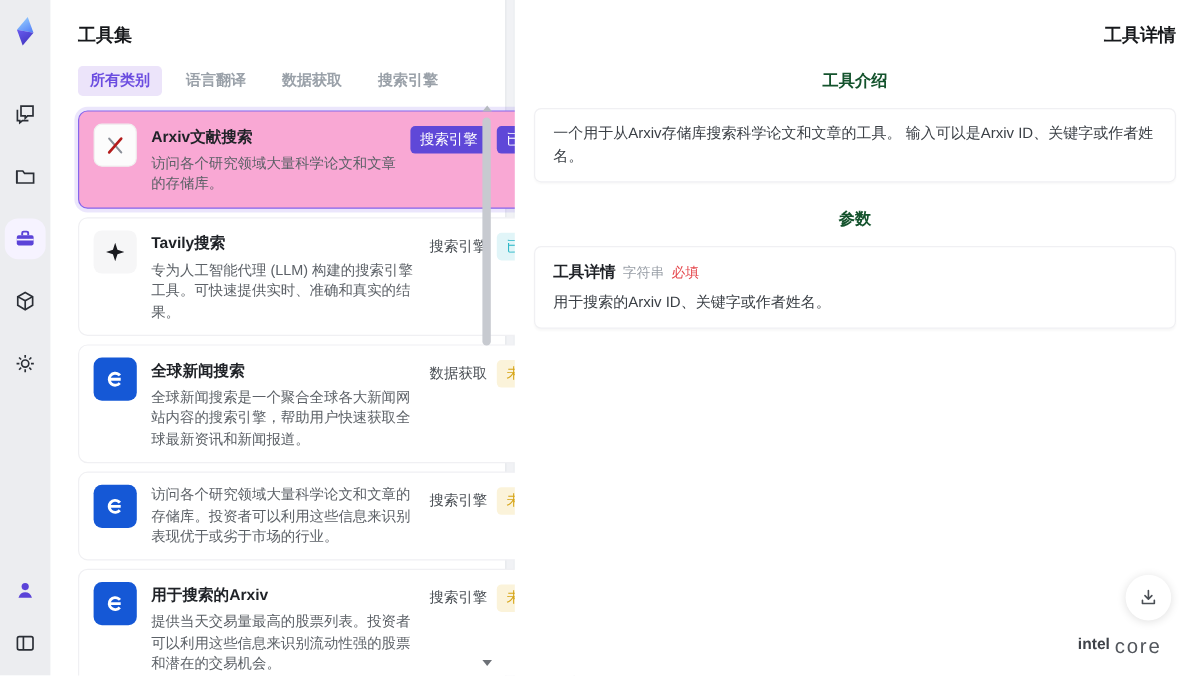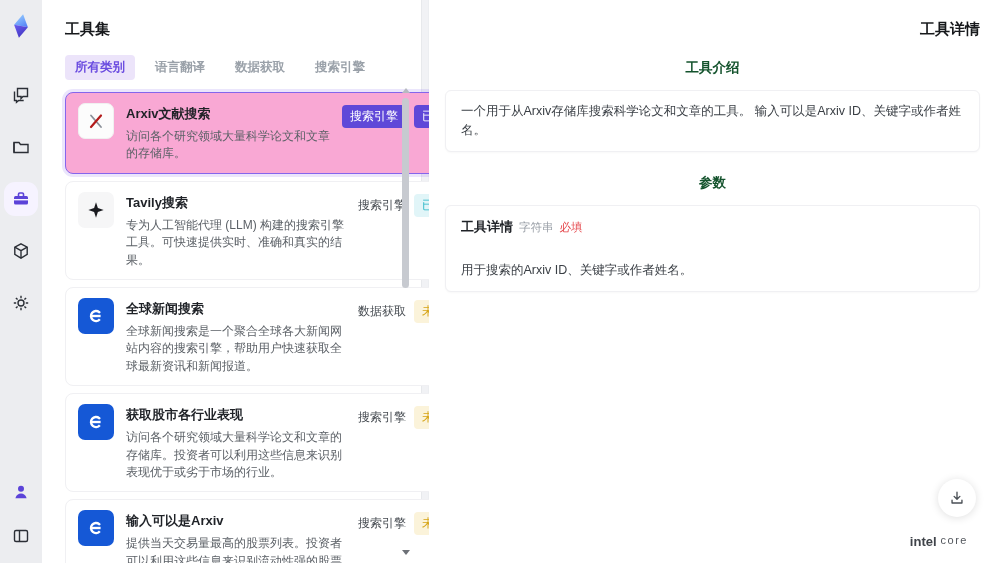--- a/index.html
+++ b/index.html
@@ -67,31 +67,31 @@
   .section-heading { font-size:13.5px; font-weight:700; margin:0 0 13px; color:#14532d;text-align:center; }
   .detail-card {
     border:1px solid #f0f0f3; border-radius:6px; background:#fff;
     padding:11px 15px; font-size:12.5px; color:#3a3f45; margin-bottom:22px;
     box-shadow:0 1px 2px rgba(0,0,0,.03); line-height:1.5;
   }
   .param-row { display:flex; align-items:baseline; gap:6px; }
   .param-name { font-size:13px; font-weight:700; color:#1f2227; }
   .param-type { font-size:11.5px; color:#989ea6; }
   .param-required { font-size:11.5px; color:#e5484d; }
-  .param-desc { margin-top:25px; font-size:12.5px; color:#3a3f45; }
+  .param-desc { margin-top:6px; font-size:12.5px; color:#3a3f45; }
   
   .download-fab {
     position:absolute; right:24px; bottom:46px; width:38px; height:38px; border-radius:50%;
     background:#fff; box-shadow:0 1px 8px rgba(0,0,0,.13); display:flex;
     align-items:center; justify-content:center; cursor:pointer; color:#4a4f55;
   }
   .intel-brand { position:absolute; right:32px; bottom:14px; font-size:13px; color:#3f4349;
     display:flex; align-items:flex-start; gap:4px;margin-left:20px; }
   .intel-brand .intel { font-weight:700; }
-  .intel-brand .core { letter-spacing:1.5px; font-size:11px; color:#53575d; }
+  .intel-brand .core { letter-spacing:1.5px; font-size:17px; color:#53575d; }
   svg { display:block; }
 </style>
 </head>
 <body>
 
 <nav class="rail">
   <div class="logo">
     <svg width="28" height="28" viewBox="0 0 28 28">
       <defs>
         <linearGradient id="lg1" x1="0" y1="0" x2="1" y2="1">
@@ -221,38 +221,37 @@
     </div>
 
     <div class="card">
       <div class="tool-icon ti-blue">
         <svg width="18" height="18" viewBox="0 0 18 18" fill="none">
           <circle cx="9" cy="9" r="5" stroke="#fff" stroke-width="2.4" stroke-dasharray="24 8" transform="rotate(40 9 9)"></circle>
           <path d="M4.4 9h9.2" stroke="#fff" stroke-width="2.4"></path>
         </svg>
       </div>
       <div class="card-text">
-        <div class="card-title">获取股市各行业表现</div>
         <div class="card-desc">访问各个研究领域大量科学论文和文章的存储库。投资者可以利用这些信息来识别表现优于或劣于市场的行业。</div>
       </div>
       <div class="card-badges">
         <span class="badge cat">搜索引擎</span>
         <span class="badge auth-yellow">未授权</span>
       </div>
     </div>
 
     <div class="card">
       <div class="tool-icon ti-blue">
         <svg width="18" height="18" viewBox="0 0 18 18" fill="none">
           <circle cx="9" cy="9" r="5" stroke="#fff" stroke-width="2.4" stroke-dasharray="24 8" transform="rotate(40 9 9)"></circle>
           <path d="M4.4 9h9.2" stroke="#fff" stroke-width="2.4"></path>
         </svg>
       </div>
       <div class="card-text">
-        <div class="card-title">输入可以是Arxiv</div>
+        <div class="card-title">用于搜索的Arxiv</div>
         <div class="card-desc">提供当天交易量最高的股票列表。投资者可以利用这些信息来识别流动性强的股票和潜在的交易机会。</div>
       </div>
       <div class="card-badges">
         <span class="badge cat">搜索引擎</span>
         <span class="badge auth-yellow">未授权</span>
       </div>
     </div>
 
   </div>
 

